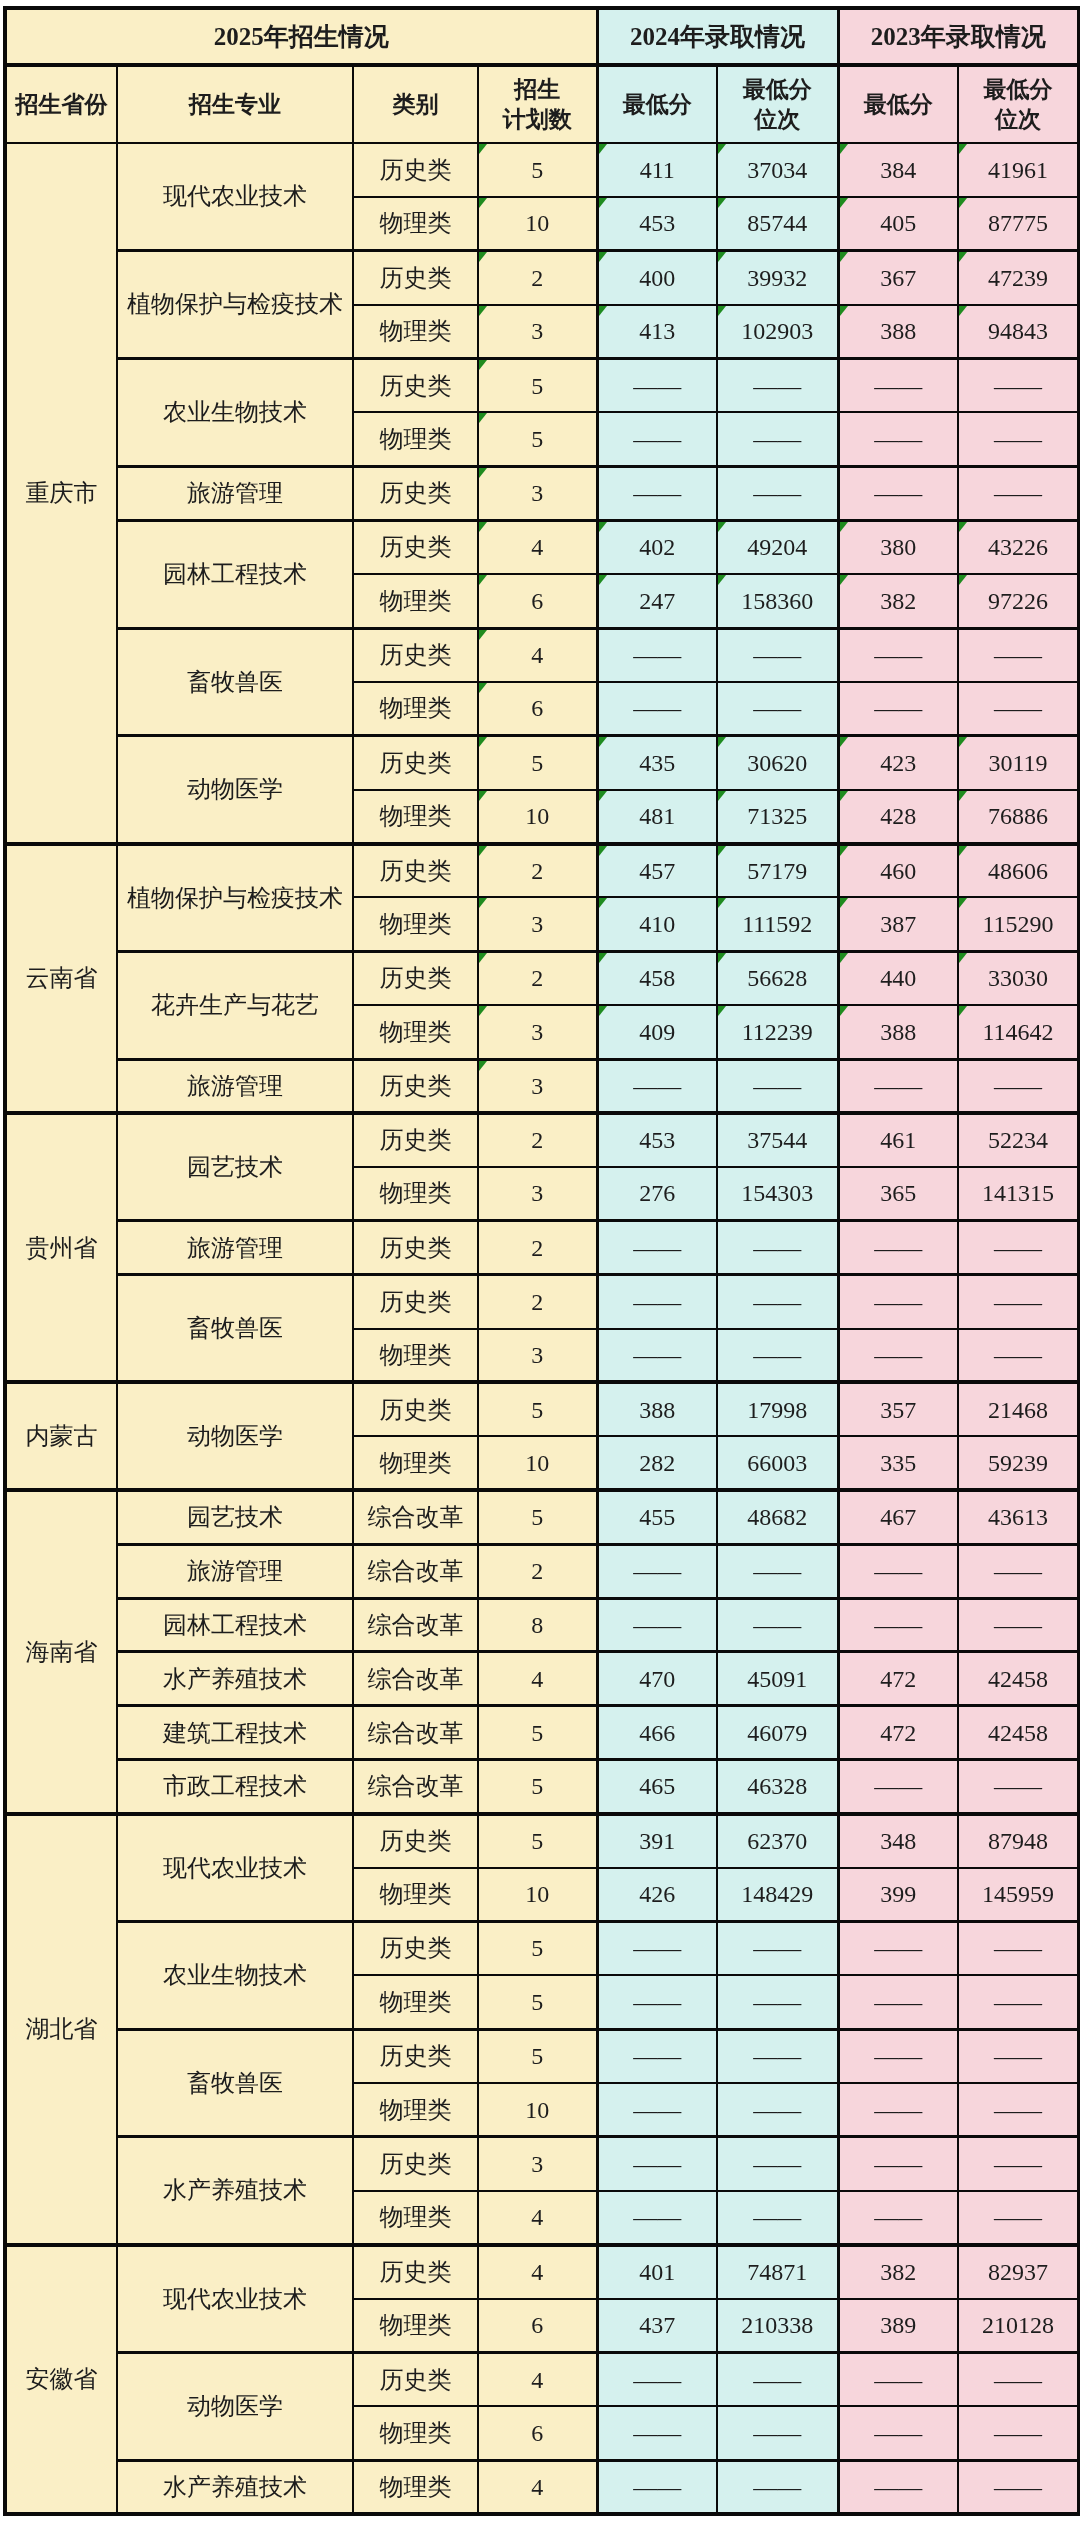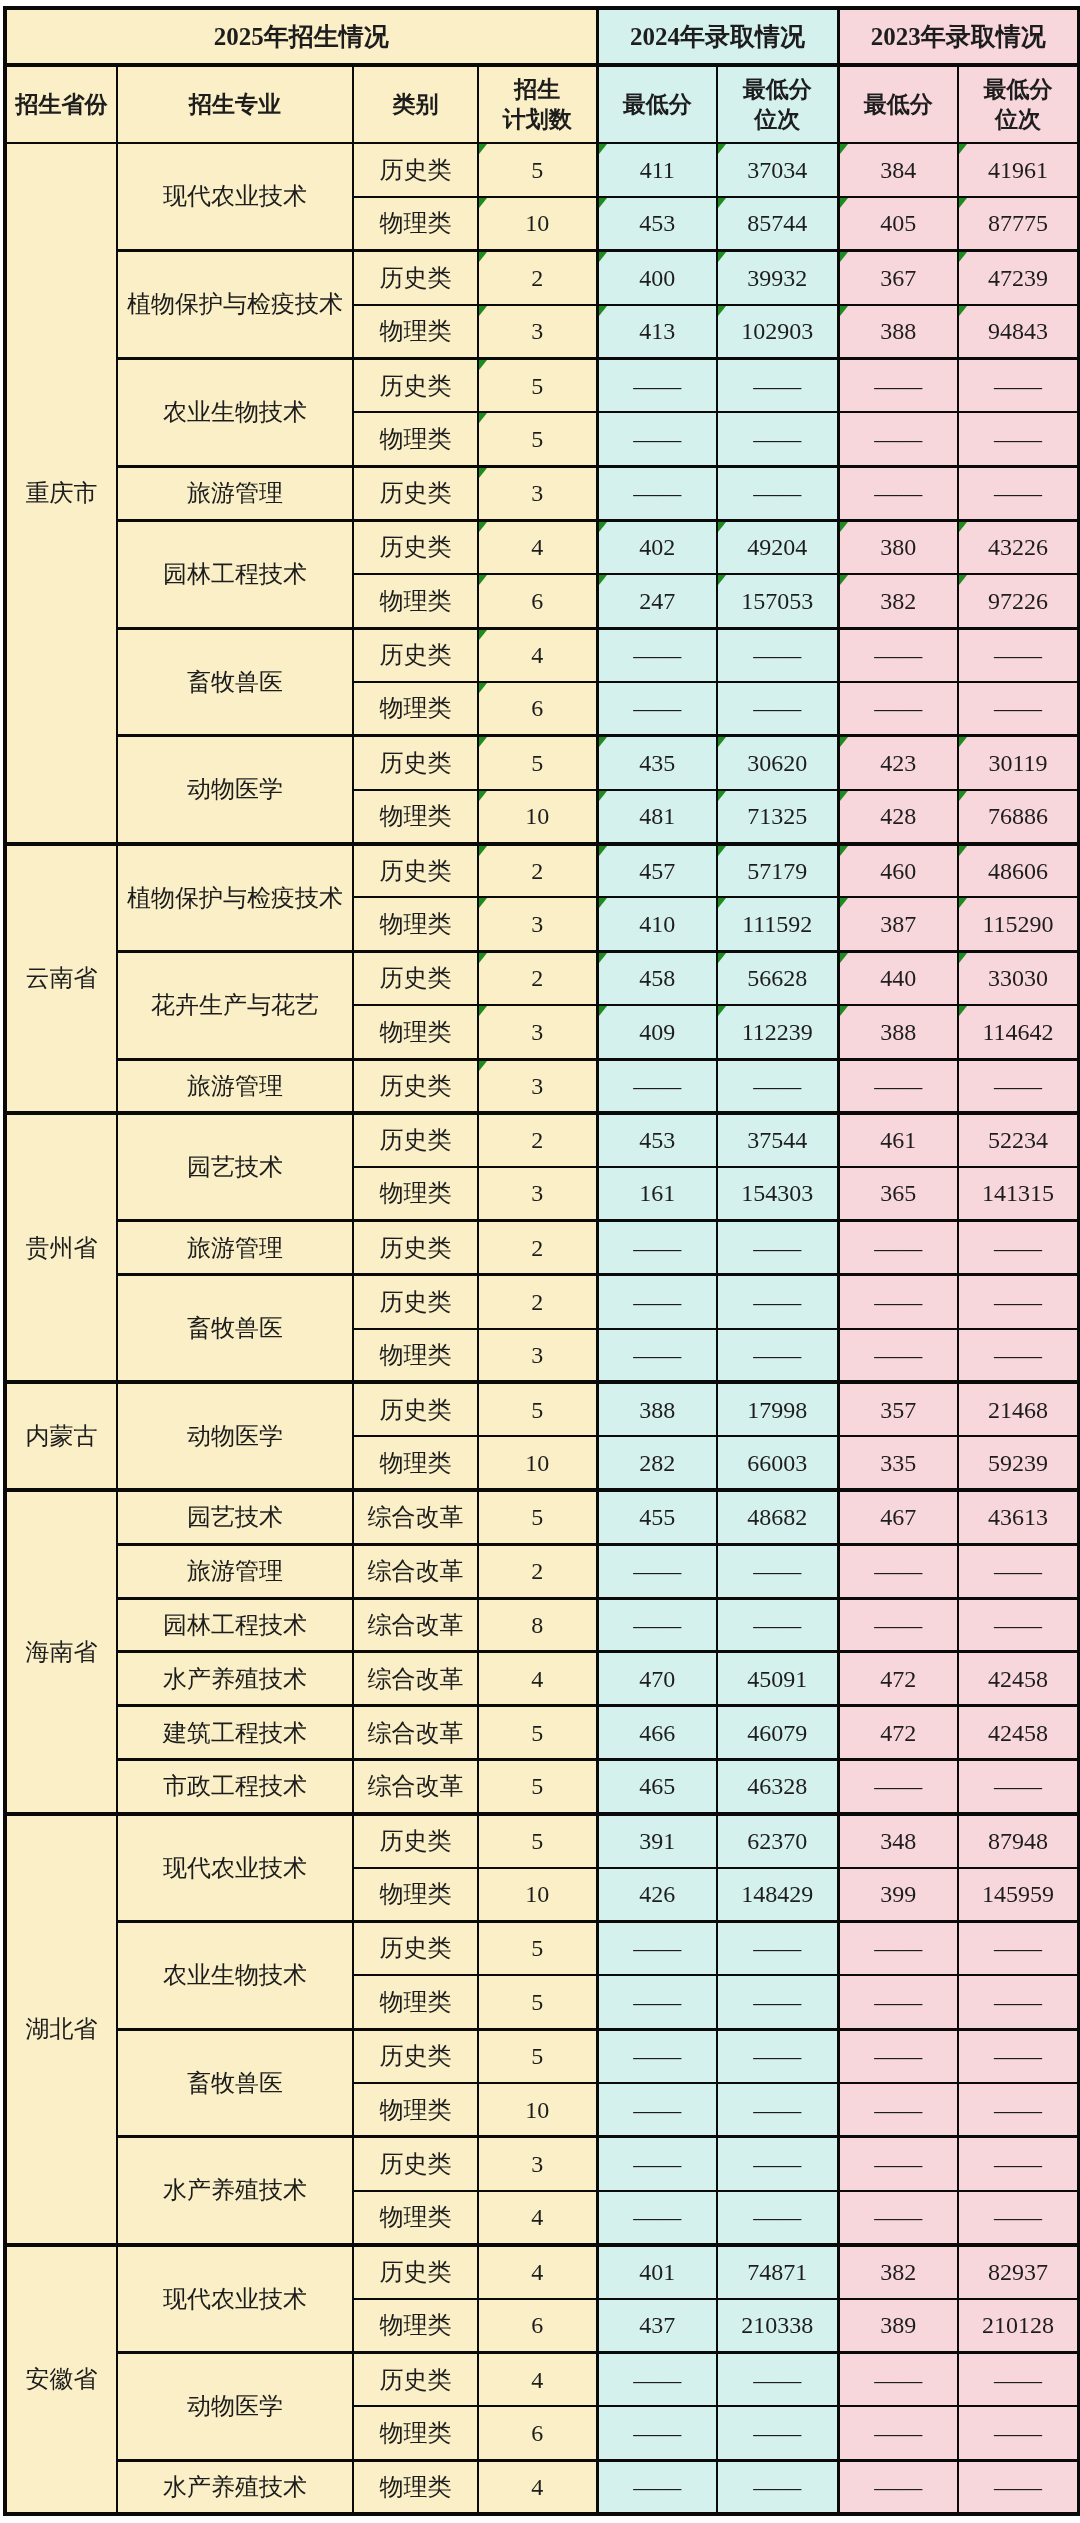--- a/index.html
+++ b/index.html
@@ -158,21 +158,21 @@
         <td class="sec-2025 bt-major tri" data-name="plan-cell">4</td>
         <td class="sec-2024 bl-thick bt-major tri" data-name="min-score-2024-cell">402</td>
         <td class="sec-2024 bt-major tri" data-name="min-rank-2024-cell">49204</td>
         <td class="sec-2023 bl-thick bt-major tri" data-name="min-score-2023-cell">380</td>
         <td class="sec-2023 bt-major tri" data-name="min-rank-2023-cell">43226</td>
       </tr>
       <tr data-name="table-row">
         <td class="sec-2025" data-name="category-cell">物理类</td>
         <td class="sec-2025 tri" data-name="plan-cell">6</td>
         <td class="sec-2024 bl-thick tri" data-name="min-score-2024-cell">247</td>
-        <td class="sec-2024 tri" data-name="min-rank-2024-cell">157053</td>
+        <td class="sec-2024 tri" data-name="min-rank-2024-cell">158360</td>
         <td class="sec-2023 bl-thick tri" data-name="min-score-2023-cell">382</td>
         <td class="sec-2023 tri" data-name="min-rank-2023-cell">97226</td>
       </tr>
       <tr data-name="table-row">
         <td class="sec-2025 bt-major" data-name="major-cell" rowspan="2">畜牧兽医</td>
         <td class="sec-2025 bt-major" data-name="category-cell">历史类</td>
         <td class="sec-2025 bt-major tri" data-name="plan-cell">4</td>
         <td class="sec-2024 bl-thick bt-major" data-name="min-score-2024-cell">——</td>
         <td class="sec-2024 bt-major" data-name="min-rank-2024-cell">——</td>
         <td class="sec-2023 bl-thick bt-major" data-name="min-score-2023-cell">——</td>
@@ -253,21 +253,21 @@
         <td class="sec-2025 bt-province" data-name="category-cell">历史类</td>
         <td class="sec-2025 bt-province" data-name="plan-cell">2</td>
         <td class="sec-2024 bl-thick bt-province" data-name="min-score-2024-cell">453</td>
         <td class="sec-2024 bt-province" data-name="min-rank-2024-cell">37544</td>
         <td class="sec-2023 bl-thick bt-province" data-name="min-score-2023-cell">461</td>
         <td class="sec-2023 bt-province" data-name="min-rank-2023-cell">52234</td>
       </tr>
       <tr data-name="table-row">
         <td class="sec-2025" data-name="category-cell">物理类</td>
         <td class="sec-2025" data-name="plan-cell">3</td>
-        <td class="sec-2024 bl-thick" data-name="min-score-2024-cell">161</td>
+        <td class="sec-2024 bl-thick" data-name="min-score-2024-cell">276</td>
         <td class="sec-2024" data-name="min-rank-2024-cell">154303</td>
         <td class="sec-2023 bl-thick" data-name="min-score-2023-cell">365</td>
         <td class="sec-2023" data-name="min-rank-2023-cell">141315</td>
       </tr>
       <tr data-name="table-row">
         <td class="sec-2025 bt-major" data-name="major-cell" rowspan="1">旅游管理</td>
         <td class="sec-2025 bt-major" data-name="category-cell">历史类</td>
         <td class="sec-2025 bt-major" data-name="plan-cell">2</td>
         <td class="sec-2024 bl-thick bt-major" data-name="min-score-2024-cell">——</td>
         <td class="sec-2024 bt-major" data-name="min-rank-2024-cell">——</td>

